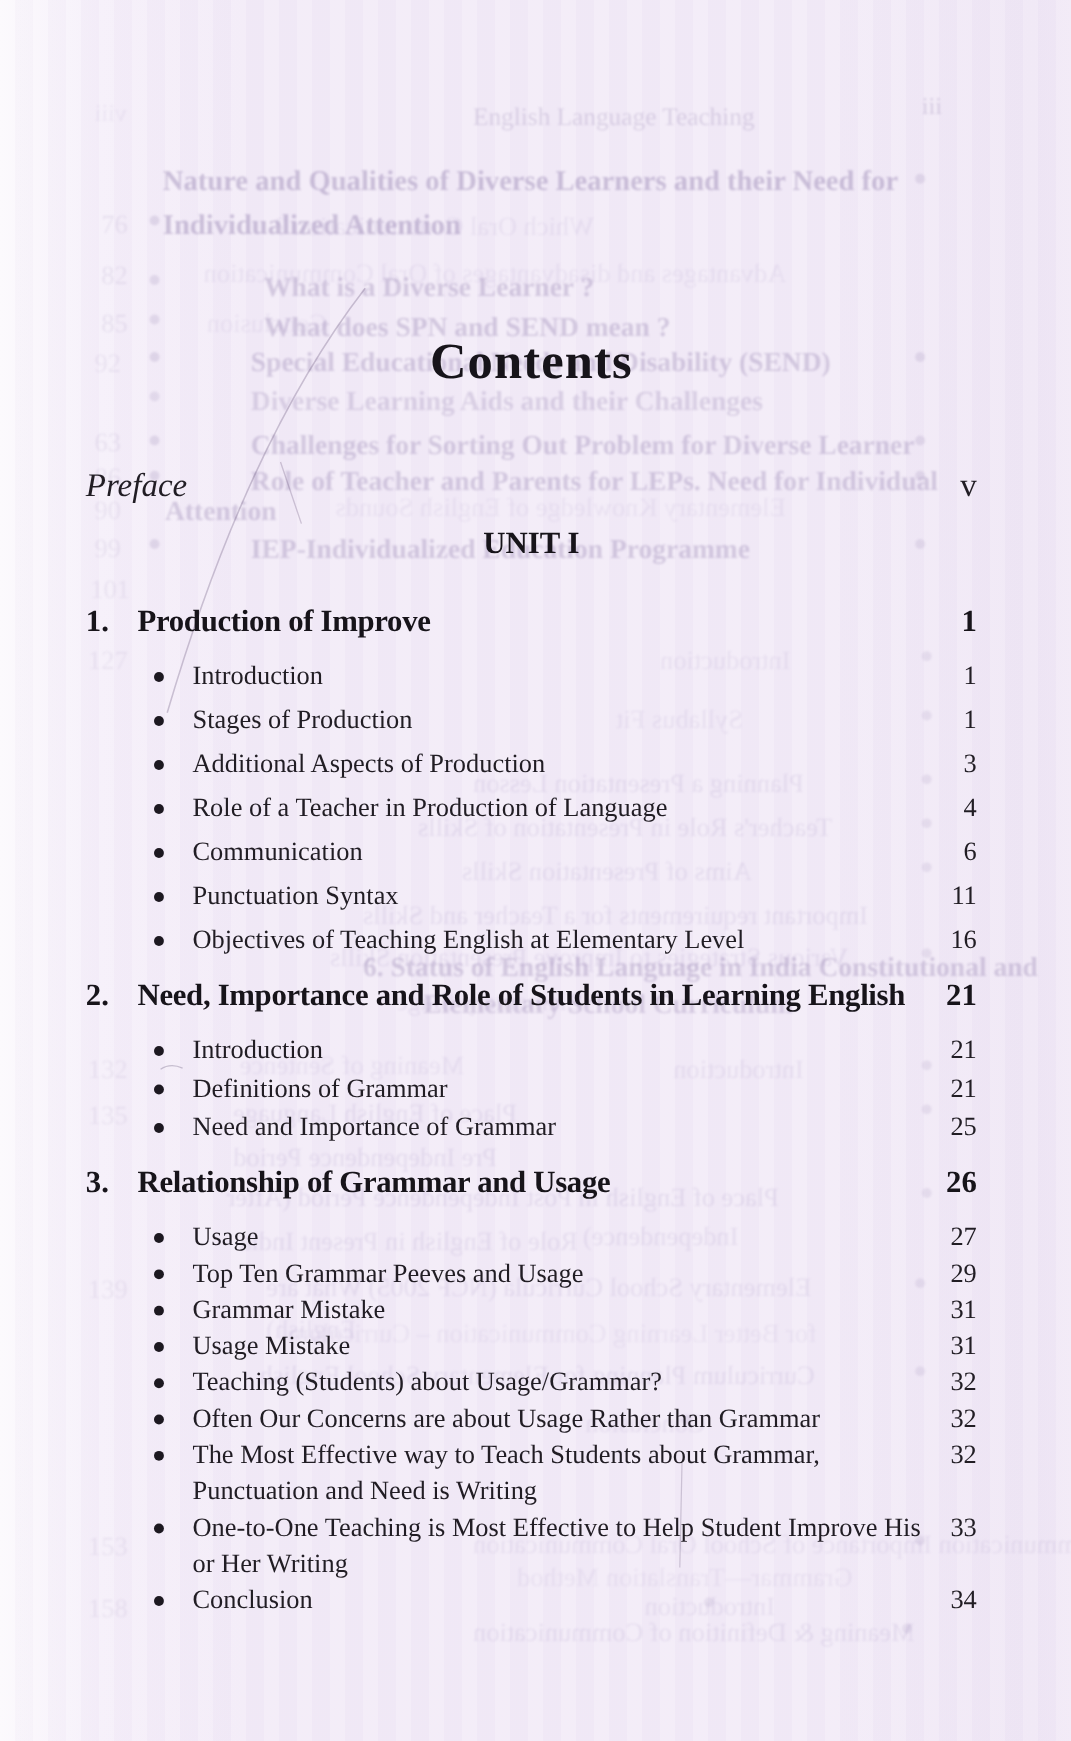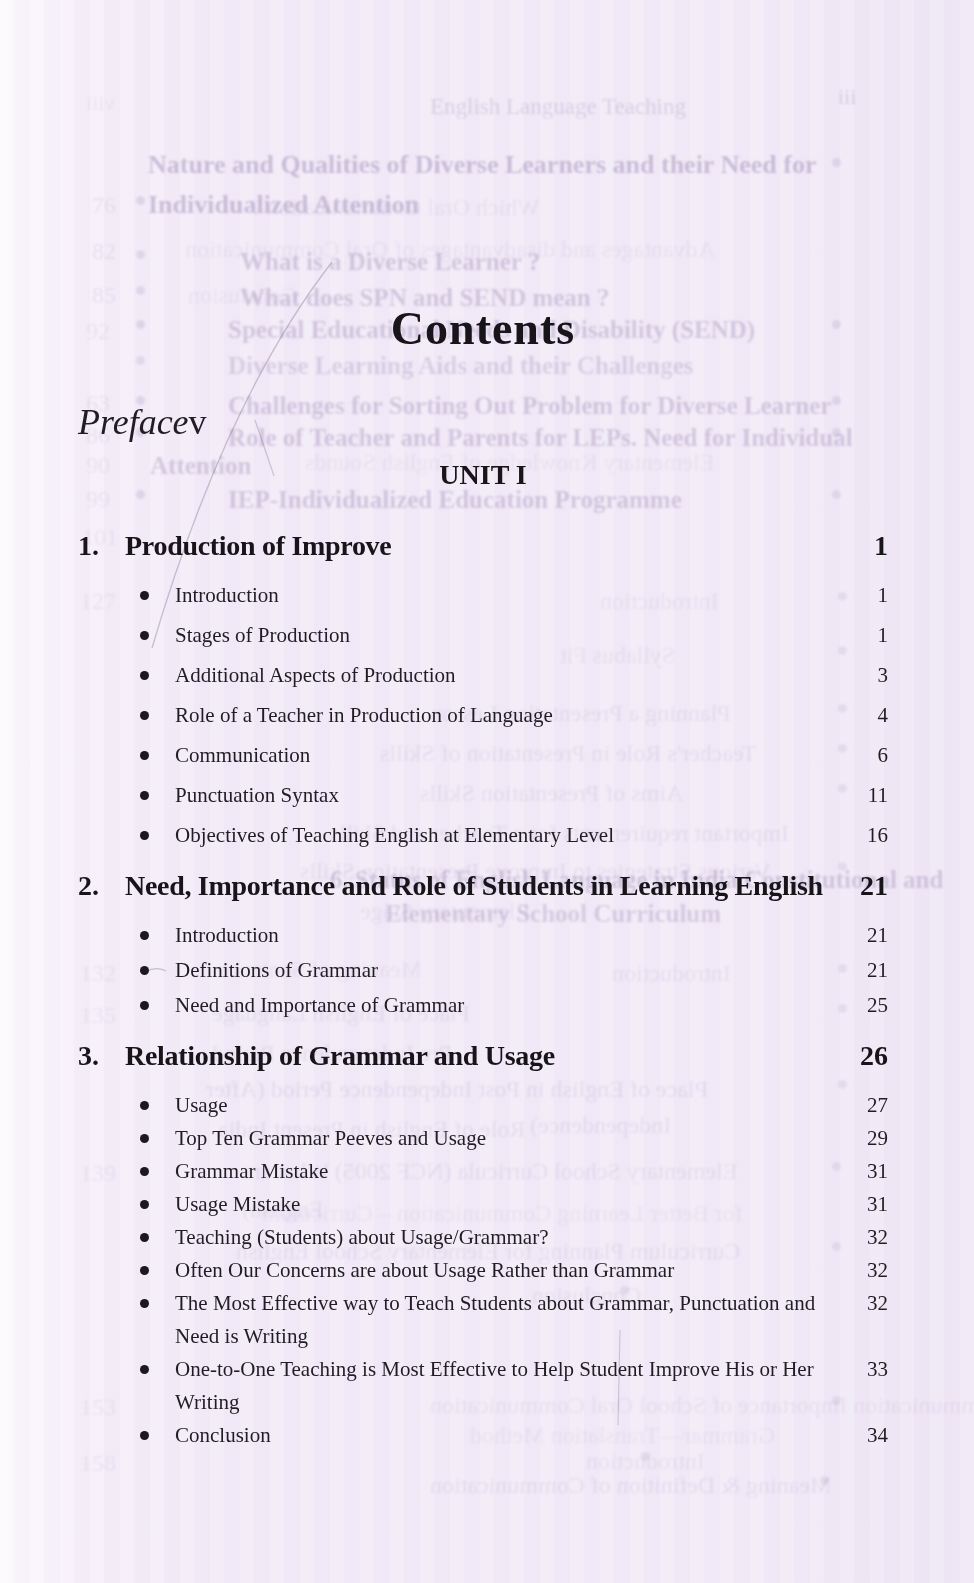--- a/index.html
+++ b/index.html
@@ -32,38 +32,38 @@
   
   #content{
     position:absolute;left:0;top:0;width:974px;
     padding:300px 86px 0 78px;box-sizing:border-box;
   }
   .contents-title{
     text-align:center;font-weight:bold;font-size:46px;line-height:58px;
     color:#17141a;letter-spacing:1px;
   }
   .preface-row{
-    display:flex;align-items:baseline;
-    margin-top:44px;font-size:36px;line-height:40px;
+    display:flex;justify-content:space-between;align-items:baseline;
+    margin-top:64px;font-size:30px;line-height:40px;
   }
   .preface-label{font-style:italic;}
   .unit-head{
     text-align:center;font-weight:bold;font-size:28px;line-height:34px;margin-top:16px;color:#17141a;
   }
   .unit-title{
     text-align:center;font-weight:bold;font-size:28px;line-height:38px;margin-top:2px;color:#17141a;
     letter-spacing:-0.5px;
   }
   #toc{margin-top:34px;}
   .sec-row{display:flex;align-items:flex-start;font-weight:bold;font-size:28px;line-height:40px;color:#17141a;}
   .sec-num{width:47px;flex:0 0 47px;}
   .sec-title{flex:1 1 auto;letter-spacing:-0.3px;}
   .sec-page{flex:0 0 auto;margin-left:6px;min-width:30px;text-align:right;}
   .items{margin-top:13px;}
-  .item{display:flex;align-items:flex-start;font-size:21px;line-height:33px;}
+  .item{display:flex;align-items:flex-start;font-size:24px;line-height:33px;}
   .section-block:nth-child(1) .item{margin-bottom:7px;}
   .section-block:nth-child(2) .item{margin-bottom:2px;}
   .section-block{margin-bottom:14px;}
   .bullet{
     flex:0 0 9px;width:9px;height:9px;border-radius:50%;
     background:#1c1820;margin:12px 26px 0 62px;
   }
   .item-label{flex:1 1 auto;}
   .item-page{flex:0 0 auto;margin-left:8px;min-width:34px;text-align:right;}
   #scratches{position:absolute;inset:0;pointer-events:none;}

